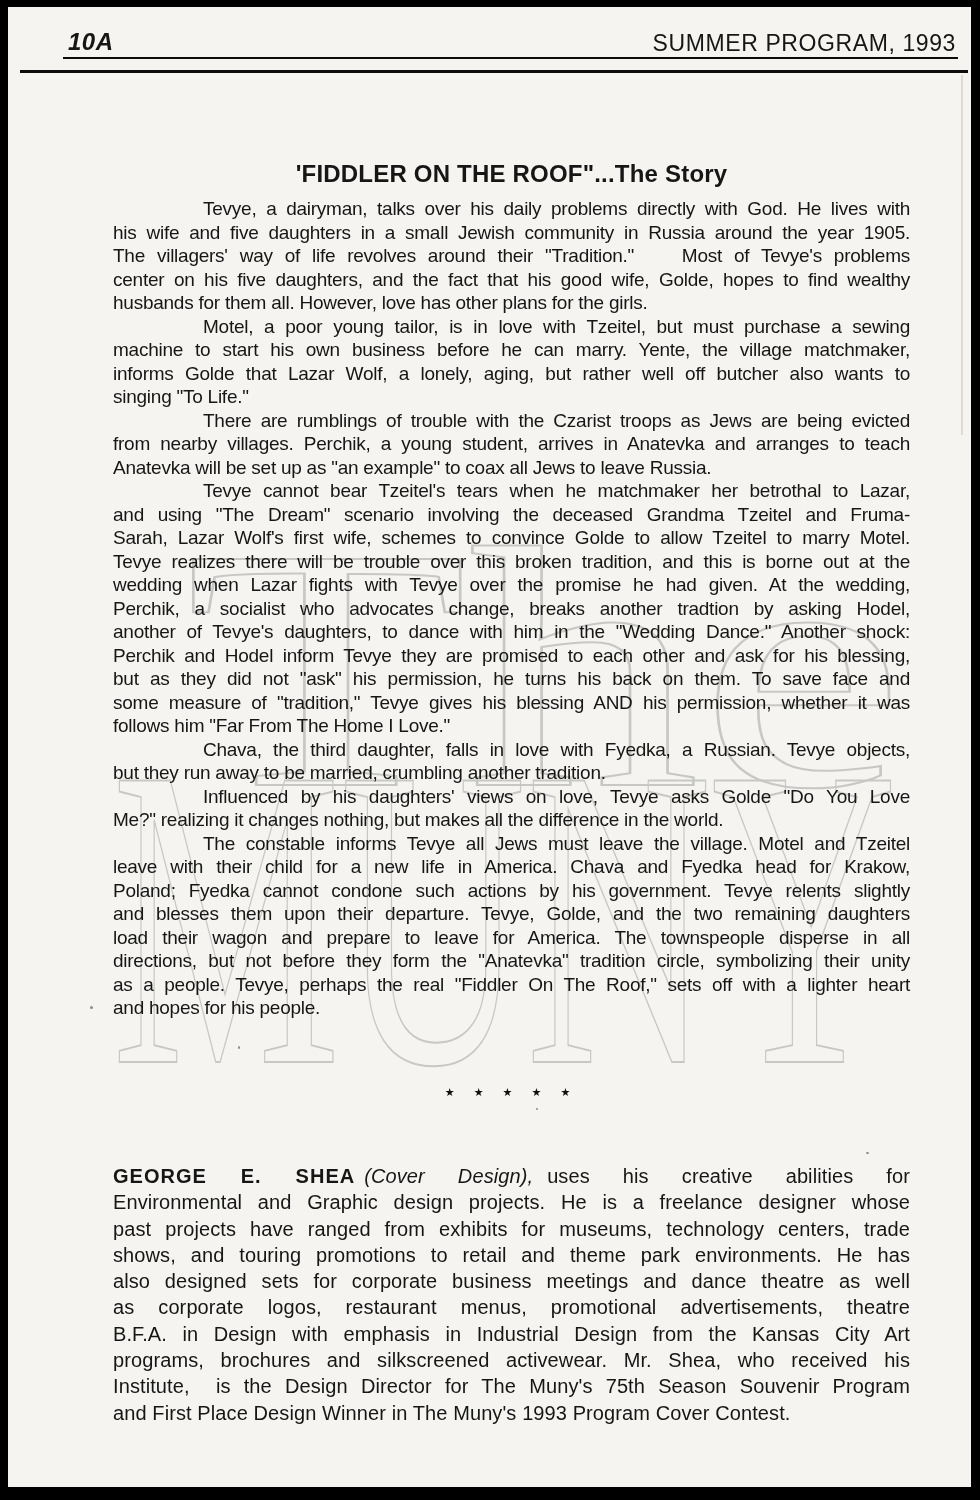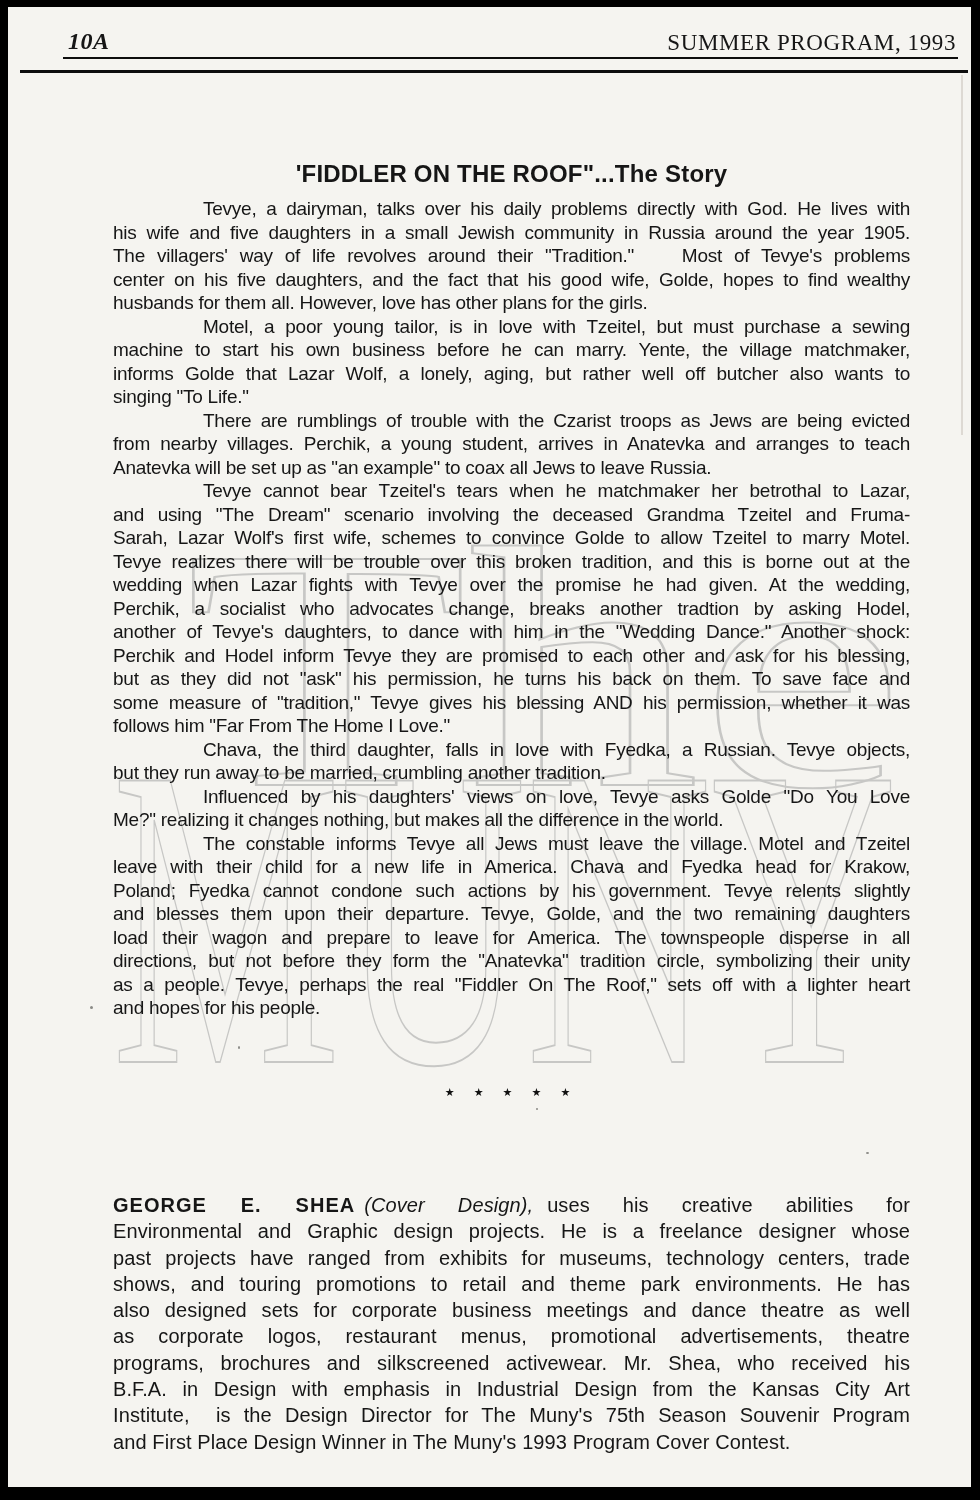--- a/index.html
+++ b/index.html
@@ -11,21 +11,21 @@
   }
   
   .edge{position:absolute;background:#000;z-index:6;}
   #edge-top{left:0;top:0;width:980px;height:7px;}
   #edge-left{left:0;top:0;width:8px;height:1500px;}
   #edge-right{right:0;top:0;width:9px;height:1500px;}
   #edge-bottom{left:0;bottom:0;width:980px;height:13px;}
   #page-crease{position:absolute;left:961px;top:75px;width:2px;height:360px;background:#ddd9d3;z-index:2;}
 
   
-  .hdr{font-family:Liberation Serif, serif;z-index:3;position:absolute;}
+  .hdr{font-family:Liberation Sans, sans-serif;z-index:3;position:absolute;}
   #page-number{left:68px;top:28px;font-size:24px;font-weight:bold;font-style:italic;letter-spacing:.5px;}
   #publication{right:24px;top:30px;font-size:23px;letter-spacing:.6px;}
   .rule{position:absolute;background:#0d0d0d;z-index:3;}
   #rule-1{left:63px;top:57px;width:895px;height:2px;}
   #rule-2{left:20px;top:70px;width:948px;height:3px;}
 
   
   #watermark{position:absolute;left:0;top:0;z-index:1;pointer-events:none;}
 
   
@@ -43,21 +43,21 @@
 
   
   #star-separator{
     position:absolute;left:113px;top:1086px;width:797px;z-index:2;
     text-align:center;font-size:11px;letter-spacing:8px;color:#111;
   }
 
   
   #bio-paragraph{
     position:absolute;left:113px;top:1163px;width:797px;z-index:2;
-    font-size:20px;line-height:26.3px;letter-spacing:.1px;margin-top:29px;
+    font-size:20px;line-height:26.3px;letter-spacing:.1px;
   }
   .bio-line{text-align:justify;text-align-last:justify;}
   .bio-line.plast{text-align-last:left;}
   #bio-name{font-weight:bold;letter-spacing:1px;}
   #bio-role{font-style:italic;margin-left:9px;margin-right:14px;}
 
   
   .speckle{position:absolute;border-radius:50%;background:#8a8a86;z-index:2;}
   #sp1{left:90px;top:1006px;width:3px;height:3px;}
   #sp2{left:238px;top:1046px;width:2px;height:3px;}
@@ -122,22 +122,22 @@
 <div id="bio-paragraph">
   <div class="bio-line">
     <span id="bio-name">GEORGE E. SHEA</span><span id="bio-role">(Cover Design),</span><span>uses his creative abilities for</span>
   </div>
   <div id="bio-rest">
       <div class="bio-line">Environmental and Graphic design projects. He is a freelance designer whose</div>
       <div class="bio-line">past projects have ranged from exhibits for museums, technology centers, trade</div>
       <div class="bio-line">shows, and touring promotions to retail and theme park environments. He has</div>
       <div class="bio-line">also designed sets for corporate business meetings and dance theatre as well</div>
       <div class="bio-line">as corporate logos, restaurant menus, promotional advertisements, theatre</div>
+      <div class="bio-line">B.F.A. in Design with emphasis in Industrial Design from the Kansas City Art</div>
       <div class="bio-line">programs, brochures and silkscreened activewear. Mr. Shea, who received his</div>
-      <div class="bio-line">B.F.A. in Design with emphasis in Industrial Design from the Kansas City Art</div>
       <div class="bio-line">Institute,&nbsp; is the Design Director for The Muny's 75th Season Souvenir Program</div>
       <div class="bio-line plast">and First Place Design Winner in The Muny's 1993 Program Cover Contest.</div>
     </div>
 </div>
 
 <div class="speckle" id="sp1"></div>
 <div class="speckle" id="sp2"></div>
 <div class="speckle" id="sp3"></div>
 <div class="speckle" id="sp4"></div>
 

